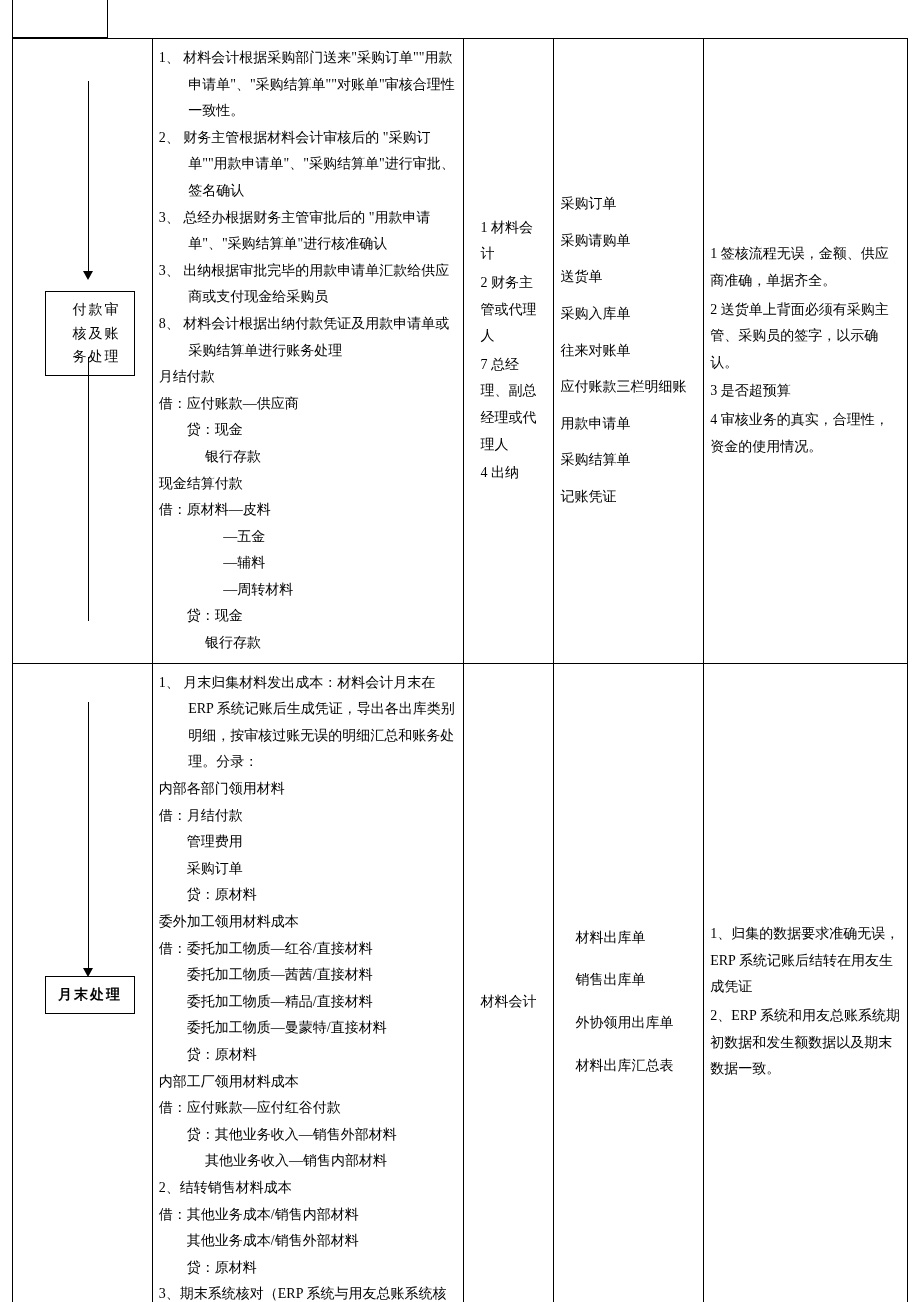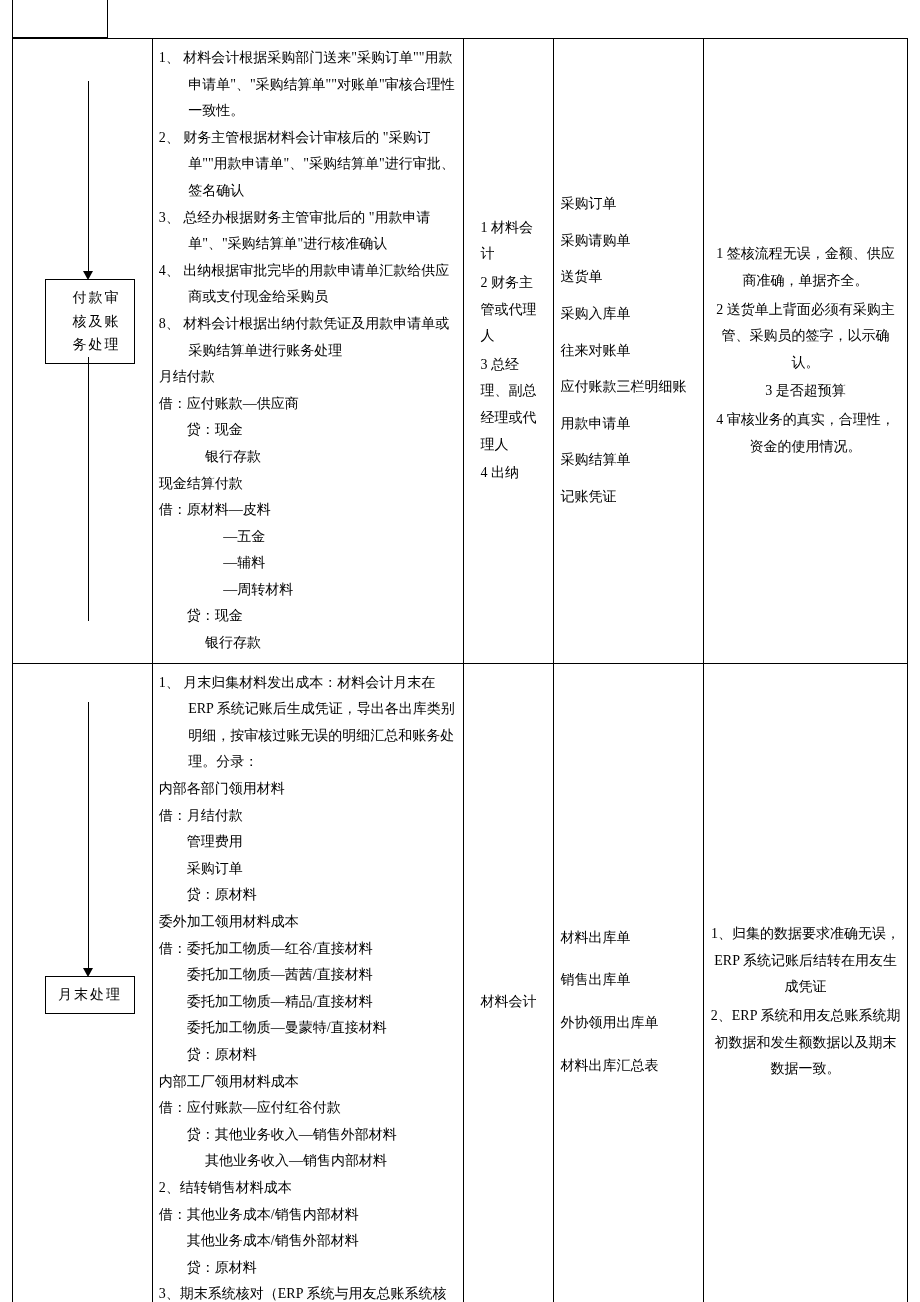--- a/index.html
+++ b/index.html
@@ -38,21 +38,21 @@
   }
   table.main td {
     border: 1px solid #000;
     vertical-align: middle;
     padding: 6px 6px;
   }
   td.col-flow { width: 140px; padding: 0; position: relative; }
   td.col-desc { width: 312px; padding: 8px 8px 8px 6px; vertical-align: top; }
   td.col-role { width: 90px; text-align: left; padding: 6px 4px; }
   td.col-docs { width: 150px; text-align: left; padding: 6px 8px; }
-  td.col-notes{ width: 204px; text-align: center; padding: 6px 8px; vertical-align: middle; }
+  td.col-notes{ width: 204px; text-align: left; padding: 6px 8px; vertical-align: middle; }
 
   .flow-wrap {
     position: relative;
     width: 100%;
     height: 100%;
     min-height: 540px;
   }
   .flow-wrap2 { min-height: 600px; }
 
   
@@ -85,21 +85,21 @@
 
   
   .num-item { padding-left: 2.1em; text-indent: -2.1em; }
   .plain { padding-left: 0; }
   .ind1 { padding-left: 2em; }
   .ind2 { padding-left: 3.3em; }
   .ind3 { padding-left: 4.6em; }
 
   .role-list div { margin: 2px 10px; }
   .doc-list div { margin: 10px 0; font-family: Liberation Serif, serif; }
-  .doc-list2 div { margin: 16px 0; }
+  .doc-list2 div { margin: 16px 15px; }
   .notes div { margin: 2px 0; }
 
   .footer {
     position: absolute;
     left: 12px;
     width: 896px;
     font-size: 14px;
   }
 </style>
 </head>
@@ -110,49 +110,49 @@
   <div class="top-cell"></div>
 
   <table class="main">
 
     <tbody>
         <tr>
       <td class="col-flow">
         <div class="flow-wrap">
           <div class="vline" style="top:0;height:196px;"></div>
           <div class="arrowhead" style="top:190px;"></div>
-          <div class="step-box" style="top:198px;padding-left:19px;">
+          <div class="step-box" style="top:210px;padding-left:19px;">
             <span>付款审核及账务处理</span>
           </div>
           <div class="vline" style="top:276px;height:264px;"></div>
         </div>
       </td>
       <td class="col-desc" id="desc1">
             <div class="num-item">1、 材料会计根据采购部门送来"采购订单""用款申请单"、"采购结算单""对账单"审核合理性一致性。</div>
             <div class="num-item">2、 财务主管根据材料会计审核后的 "采购订单""用款申请单"、"采购结算单"进行审批、签名确认</div>
             <div class="num-item">3、 总经办根据财务主管审批后的 "用款申请单"、"采购结算单"进行核准确认</div>
-            <div class="num-item">4、 出纳根据审批完毕的用款申请单汇款给供应商或支付现金给采购员</div>
+            <div class="num-item">3、 出纳根据审批完毕的用款申请单汇款给供应商或支付现金给采购员</div>
             <div class="num-item">8、 材料会计根据出纳付款凭证及用款申请单或采购结算单进行账务处理</div>
             <div class="plain">月结付款</div>
             <div class="plain">借：应付账款—供应商</div>
             <div class="ind1">贷：现金</div>
             <div class="ind2">银行存款</div>
             <div class="plain">现金结算付款</div>
             <div class="plain">借：原材料—皮料</div>
             <div class="ind3">—五金</div>
             <div class="ind3">—辅料</div>
             <div class="ind3">—周转材料</div>
             <div class="ind1">贷：现金</div>
             <div class="ind2">银行存款</div>
           </td>
       <td class="col-role">
         <div class="role-list" id="roles1">
               <div>1 材料会计</div>
               <div>2 财务主管或代理人</div>
-              <div>3 总经理、副总经理或代理人</div>
+              <div>7 总经理、副总经理或代理人</div>
               <div>4 出纳</div>
             </div>
       </td>
       <td class="col-docs">
         <div class="doc-list" id="docs1">
               <div>采购订单</div>
               <div>采购请购单</div>
               <div>送货单</div>
               <div>采购入库单</div>
               <div>往来对账单</div>
@@ -170,21 +170,21 @@
               <div>4 审核业务的真实，合理性，资金的使用情况。</div>
             </div>
       </td>
     </tr>
 
     <tr>
       <td class="col-flow">
         <div class="flow-wrap flow-wrap2">
           <div class="vline" style="top:0;height:272px;"></div>
           <div class="arrowhead" style="top:266px;"></div>
-          <div class="step-box" style="top:274px;">
+          <div class="step-box" style="top:274px;font-weight:bold;">
             <span>月末处理</span>
           </div>
         </div>
       </td>
       <td class="col-desc" id="desc2">
             <div class="num-item">1、 月末归集材料发出成本：材料会计月末在 ERP 系统记账后生成凭证，导出各出库类别明细，按审核过账无误的明细汇总和账务处理。分录：</div>
             <div class="plain">内部各部门领用材料</div>
             <div class="plain">借：月结付款</div>
             <div class="ind1">管理费用</div>
             <div class="ind1">采购订单</div>

